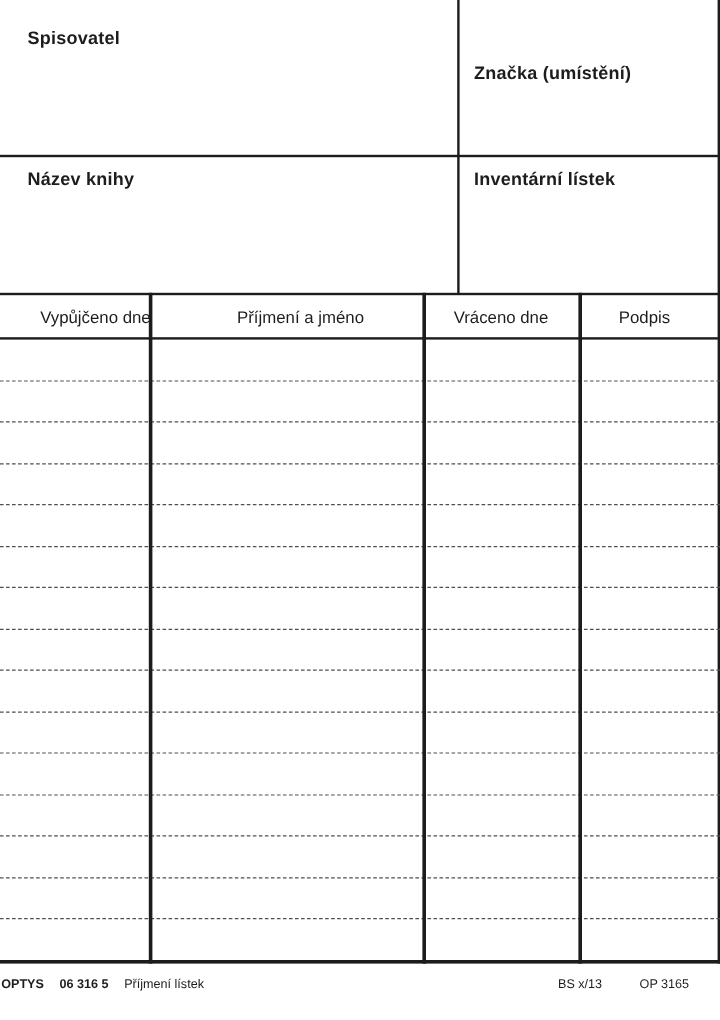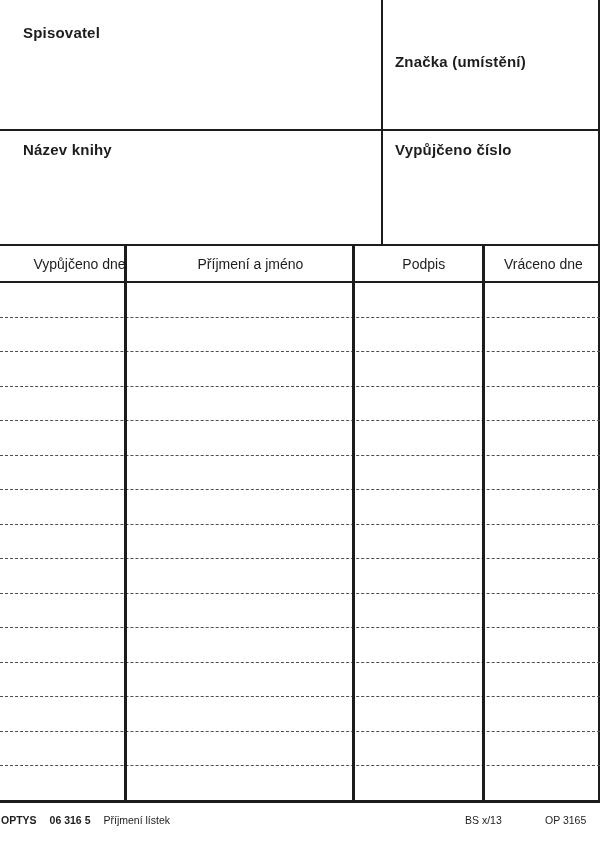--- a/index.html
+++ b/index.html
@@ -82,37 +82,37 @@
 <body>
 
 <div class="sheet">
 
   <div class="section-label" style="left:23px; top:24px;">Spisovatel</div>
   <div class="section-label" style="left:395px; top:20px;margin-top:33px;">Značka (umístění)</div>
   <div class="abs" style="left:0; top:40px; width:380px; height:88px;"></div>
   <div class="abs" style="left:384px; top:40px; width:214px; height:88px;"></div>
 
   <div class="section-label" style="left:23px; top:141px;">Název knihy</div>
-  <div class="section-label" style="left:395px; top:141px;">Vypůjčeno číslo</div>
+  <div class="section-label" style="left:395px; top:141px;">Inventární lístek</div>
   <div class="abs" style="left:0; top:162px; width:380px; height:80px;"></div>
   <div class="abs" style="left:384px; top:162px; width:214px; height:80px;"></div>
 
   <div class="abs line" style="left:381px; top:0; width:2px; height:245px;"></div>
   <div class="abs line" style="left:0; top:129px; width:600px; height:2px;"></div>
 
   <div class="abs line" style="left:0; top:244px; width:600px; height:2px;"></div>
   <div class="abs line" style="left:0; top:281px; width:600px; height:2px;"></div>
   <div class="abs line" style="left:0; top:800px; width:600px; height:3px;"></div>
   <div class="abs line" style="left:598px; top:0; width:2px; height:803px;"></div>
 
   <div class="header-row">
     <div class="header-cell" style="width:125px;margin-left:19px;">Vypůjčeno dne</div>
     <div class="header-cell" style="width:228px;text-align:right;">Příjmení a jméno</div>
+    <div class="header-cell" style="width:117px;">Vráceno dne</div>
     <div class="header-cell" style="width:130px;">Podpis</div>
-    <div class="header-cell" style="width:117px;">Vráceno dne</div>
   </div>
 
   <div class="table-body">
       <div class="body-row"></div>
       <div class="body-row"></div>
       <div class="body-row"></div>
       <div class="body-row"></div>
       <div class="body-row"></div>
       <div class="body-row"></div>
       <div class="body-row"></div>
@@ -129,15 +129,15 @@
   <div class="col-divider" style="left:124px;"></div>
   <div class="col-divider" style="left:352px;"></div>
   <div class="col-divider" style="left:482px;"></div>
 
   <div class="footer-left">
     <span class="bold">OPTYS</span>
     <span class="bold">06 316 5</span>
     <span>Příjmení lístek</span>
   </div>
   <span class="footer-right-item" style="left:465px;">BS x/13</span>
-  <span class="footer-right-item" style="left:533px;margin-left:12px;">OP 3165</span>
+  <span class="footer-right-item" style="left:533px;">OP 3165</span>
 
 </div>
 
 </body></html>

